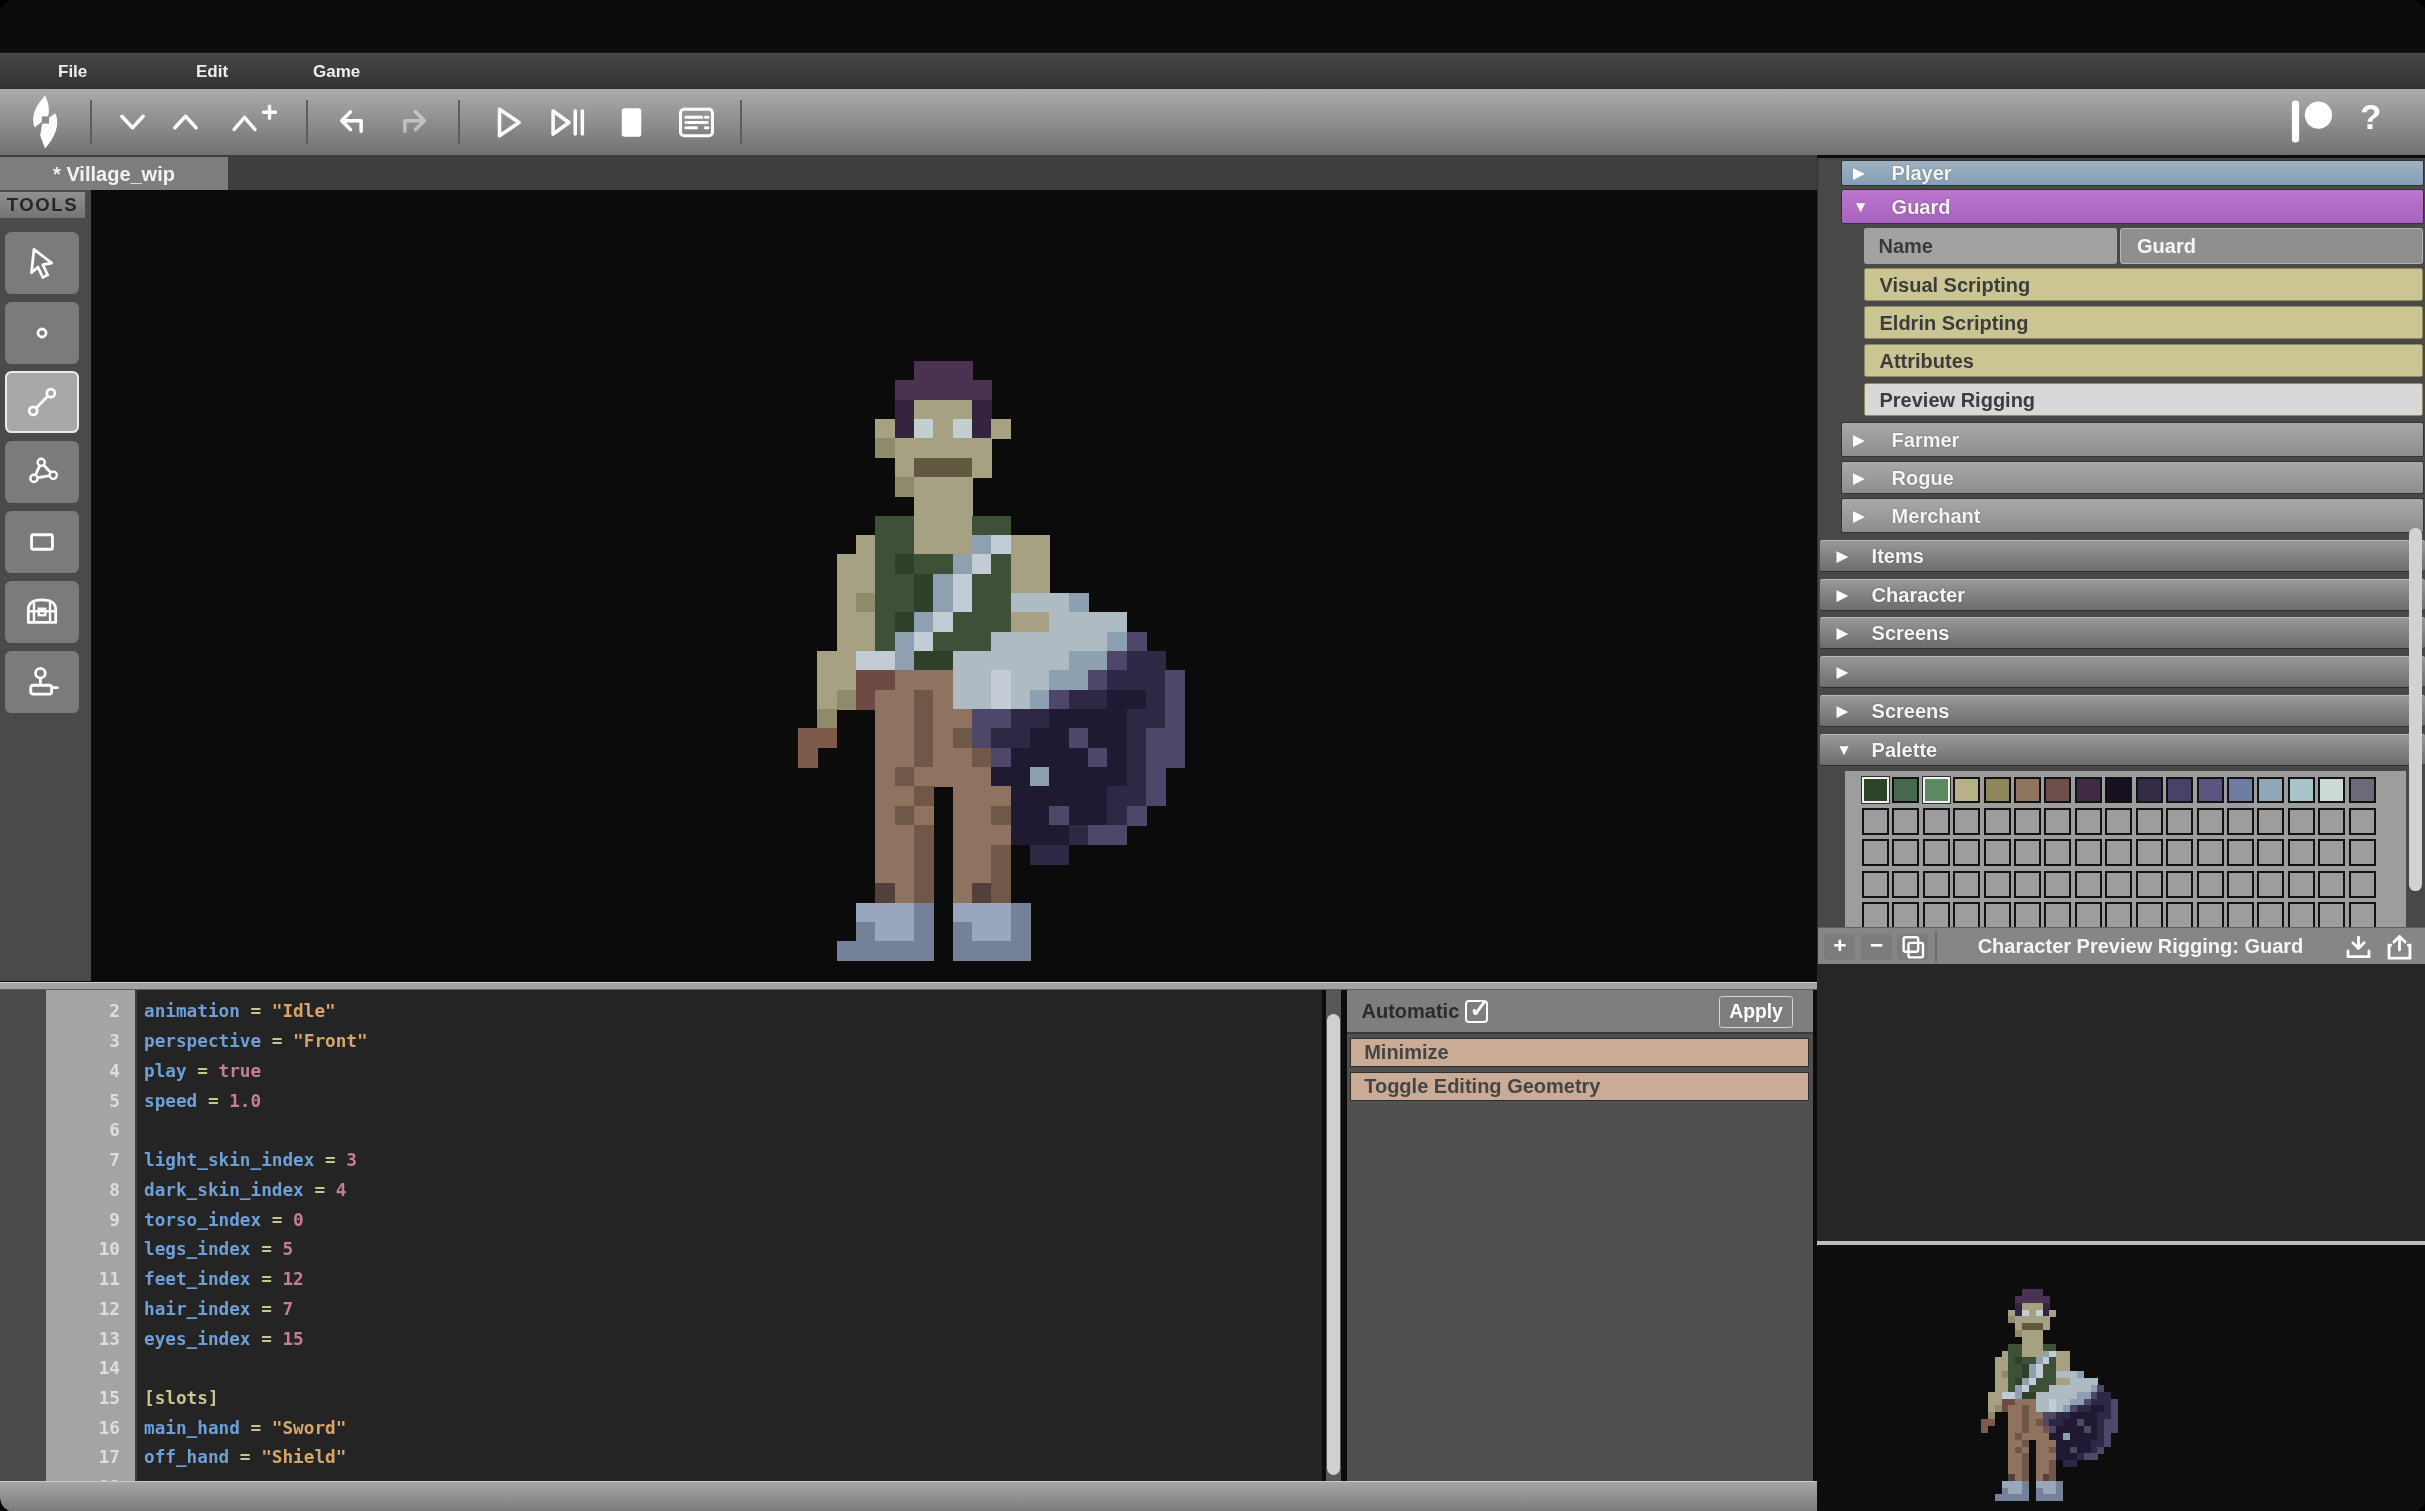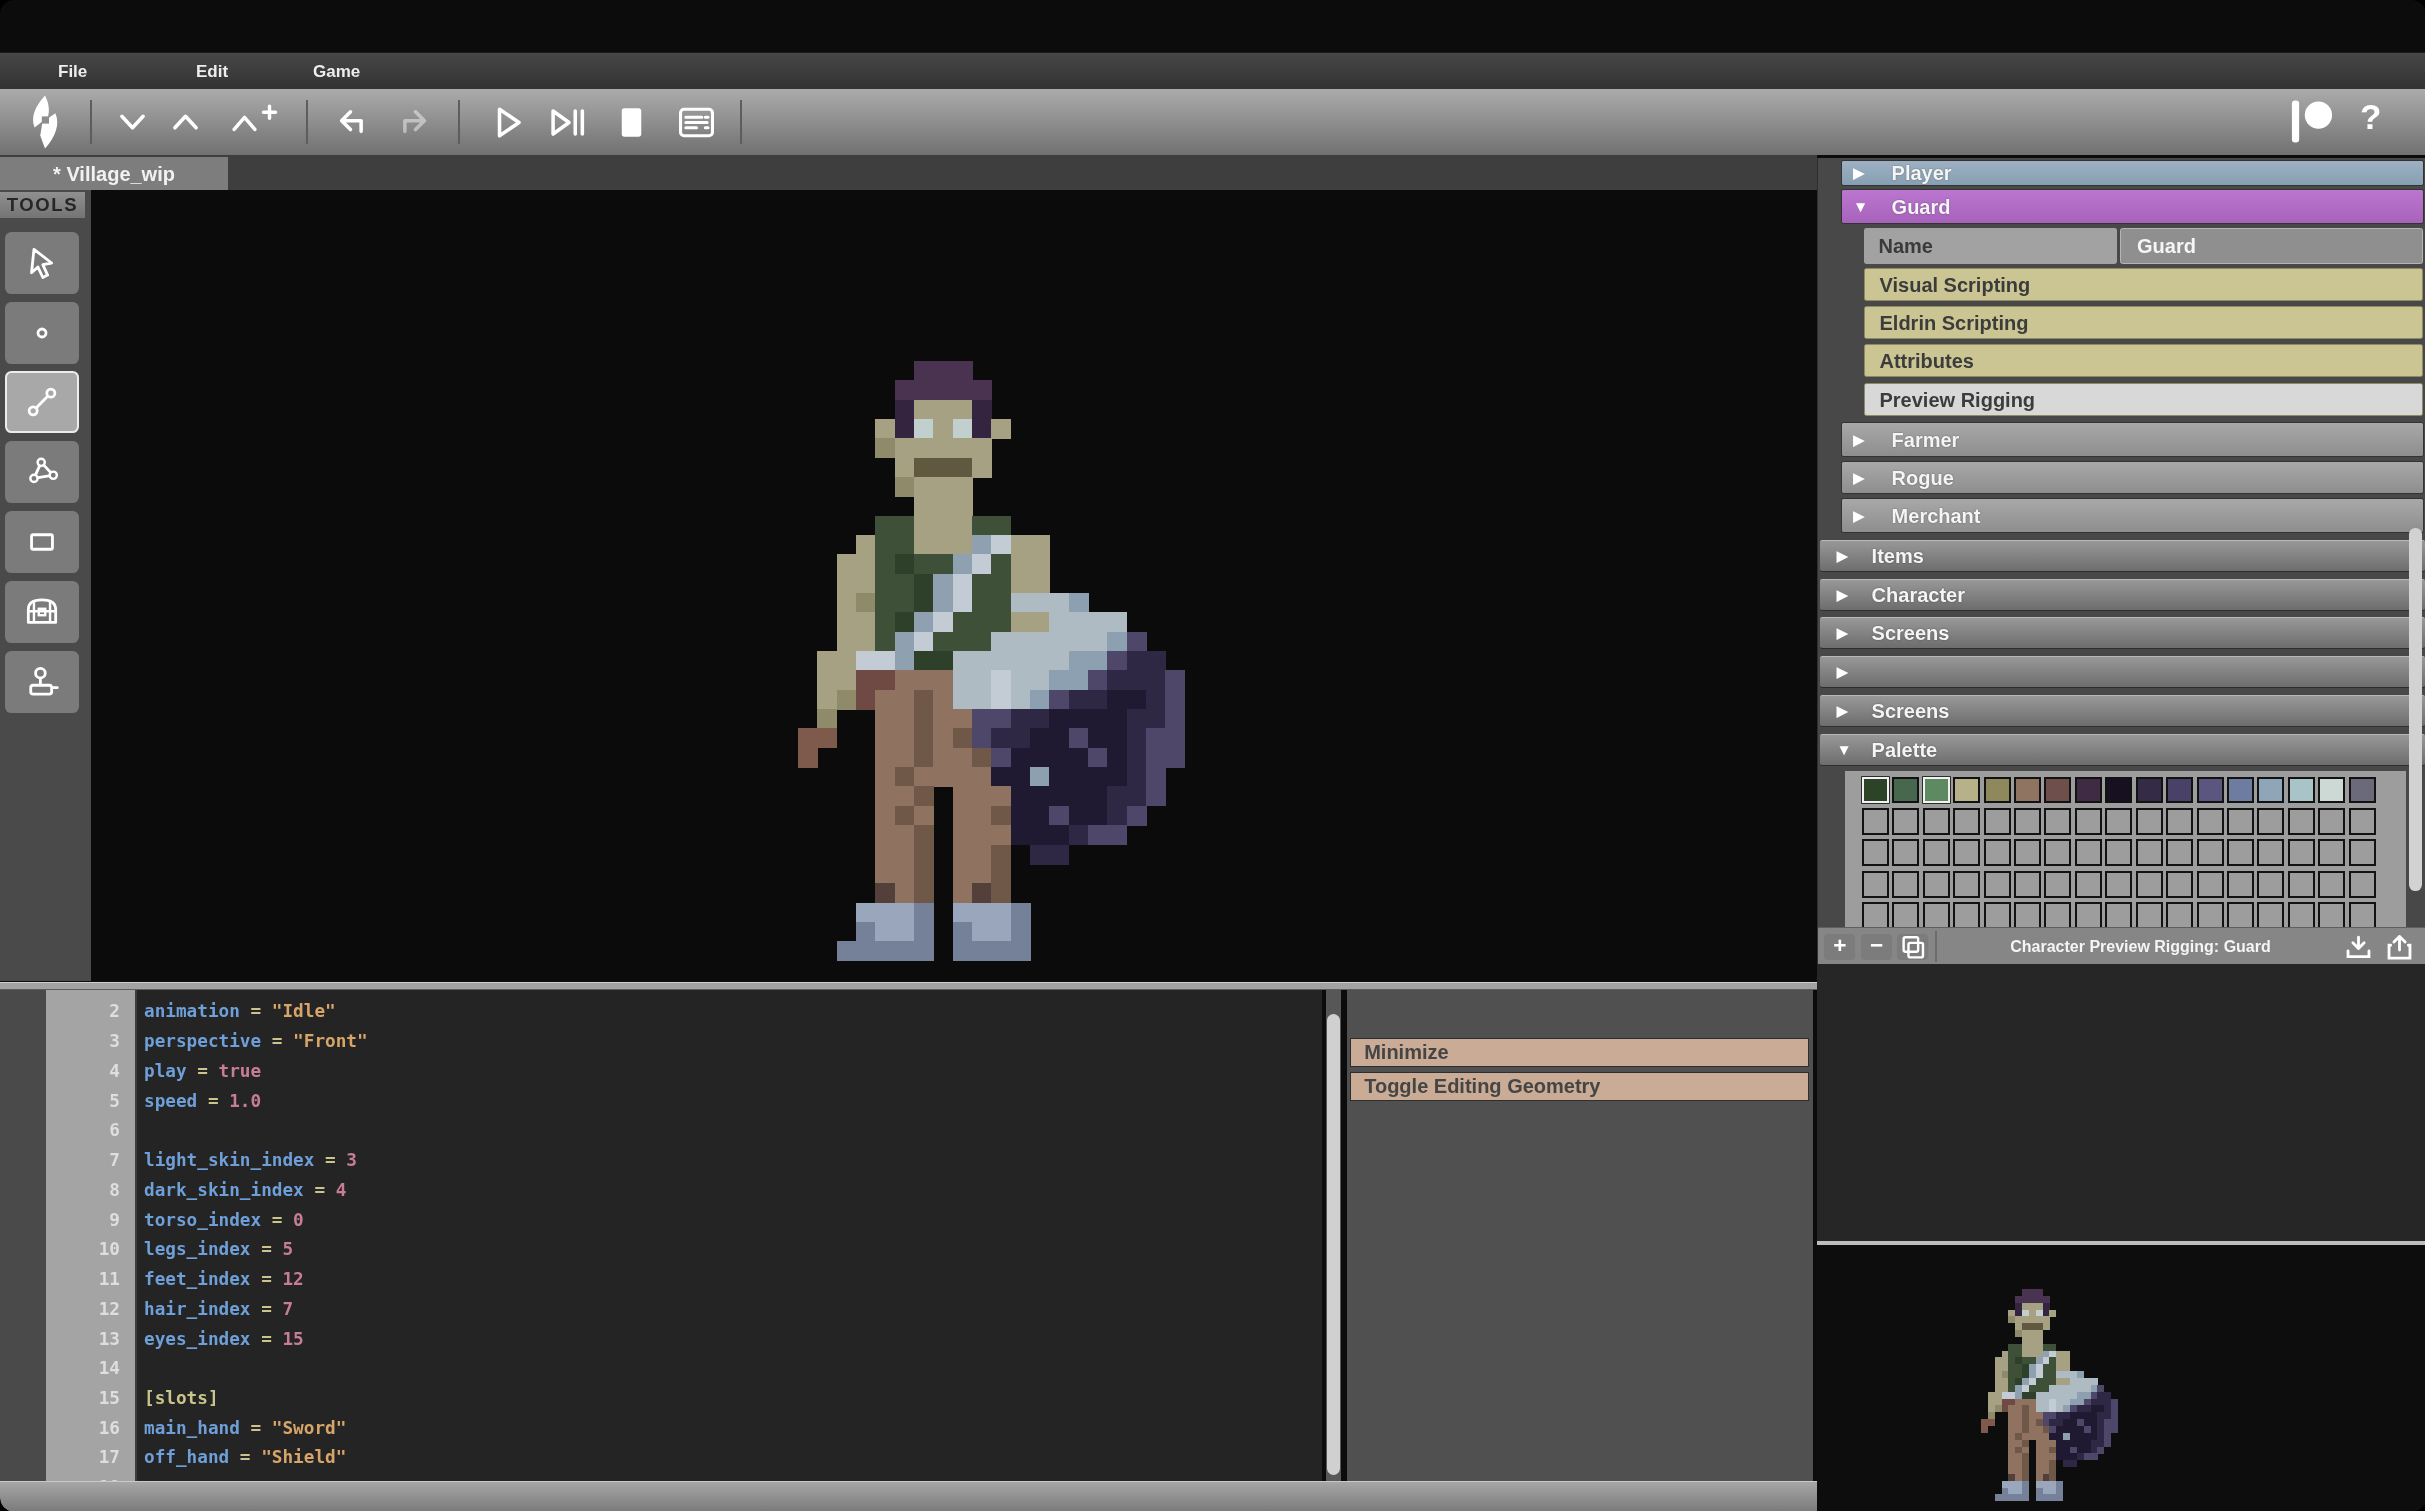--- a/index.html
+++ b/index.html
@@ -84,21 +84,21 @@
   .name-value { background:#8f8f8f; border:1.6px solid #b5b5b5; }
   .name-value .lbl { color:#f5f5f5; }
 
   .palette-area { left:26.6px; top:613px; width:561px; height:156px; background:#9d9d9d; overflow:hidden; }
   .swatch { border:2.4px solid #121212; }
   .swatch.sel { border:2.4px solid #f2f2f2; box-shadow:0 0 0 0.8px #121212; }
 
   .pal-bar { left:0px; top:769px; width:608px; height:37px; background:#868686; border-top:1.6px solid #5f5f5f; }
   .pal-btn { top:5.6px; width:31px; height:26.6px; background:#7c7c7c; border-radius:4px; color:#fff; font-size:22.6px; font-weight:700; text-align:center; line-height:24px; }
   .pal-sep { left:117px; top:3.2px; width:1.6px; height:31px; background:#6c6c6c; }
-  .pal-title { left:125px; top:0; width:395px; height:37px; line-height:37px; text-align:center; color:#f5f5f5; font-size:16px; font-weight:700; }
+  .pal-title { left:125px; top:0; width:395px; height:37px; line-height:37px; text-align:center; color:#f5f5f5; font-size:20px; font-weight:700; }
   .pal-ic { top:5.6px; width:32px; height:26.6px; }
   .rscroll { left:591px; top:370px; width:13px; height:363px; background:#d2d2d2; border-radius:6.4px; }
 
   .rdark { left:1817px; top:964px; width:608px; height:277px; background:#262626; }
   .rdivider { left:1817px; top:1241px; width:608px; height:4px; background:#bdbdbd; }
   .rblack { left:1817px; top:1245px; width:608px; height:267px; background:#0d0d0d; overflow:hidden; }
 
   .sprite { position:absolute; }
   .sprite div { position:absolute; }
 </style>
@@ -707,20 +707,27 @@
           <span class="lnum">18</span>
           <span class="ltext"></span>
         </div>
       </div>
   </div>
   <div class="abs vsplit">
     <div class="abs vsplit-thumb"></div>
   </div>
 
   <div class="abs props">
+    <div class="abs props-header">
+      <span class="abs props-auto-label">Automatic</span>
+      <span class="abs props-check">
+          <span>✓</span>
+        </span>
+      <span class="abs apply-btn">Apply</span>
+    </div>
     <div class="abs props-btn" style="top:48px">Minimize</div>
     <div class="abs props-btn" style="top:82px">Toggle Editing Geometry</div>
   </div>
 
   <div class="abs rpanel">
     <div id="rp-rows">
         <div class="row row-char" style="left: 22.6px; top: 1.6px; width: 583px; height: 26.6px; background: linear-gradient(rgb(157, 177, 194), rgb(135, 159, 179)); border: 0.8px solid rgb(51, 51, 51); position: absolute;">
           <span class="tri" style="left: 11.3px;">▶</span>
           <span class="lbl" style="left: 50px;">Player</span>
         </div>

